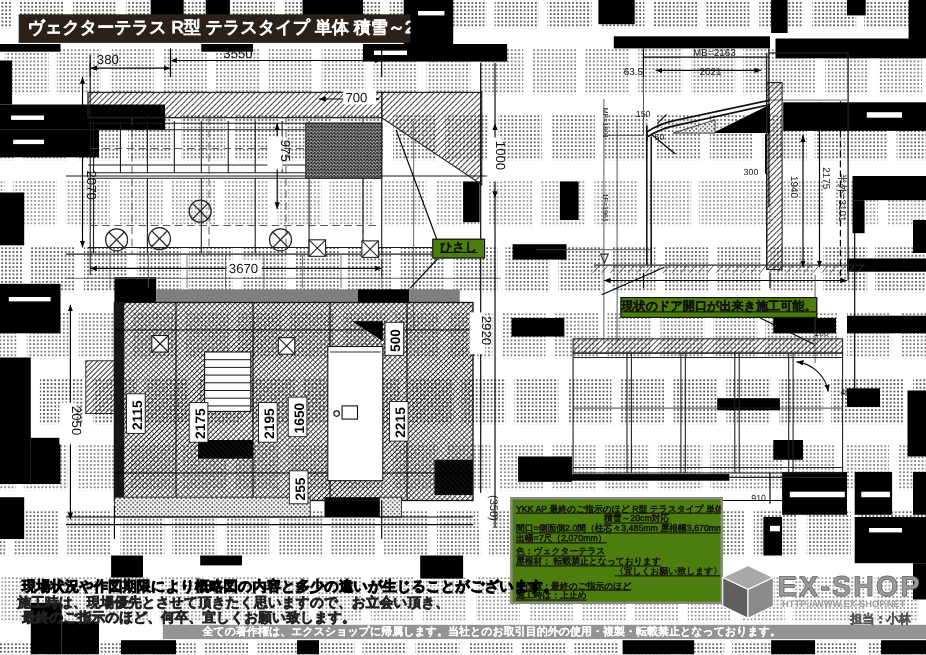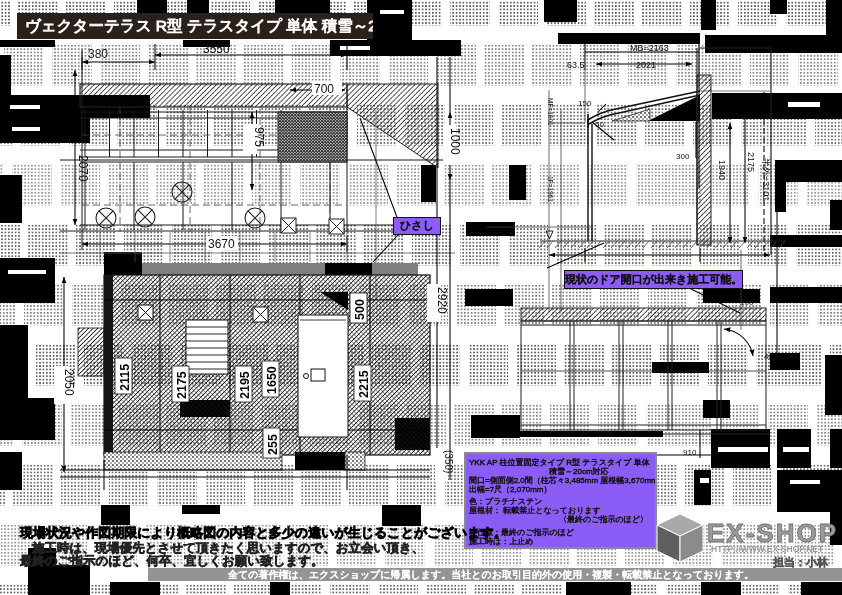--- a/index.html
+++ b/index.html
@@ -4,21 +4,21 @@
 <style>
 html,body{margin:0;padding:0;background:#fff;}
 body{width:842px;height:595px;position:relative;overflow:hidden;font-family:"Liberation Sans",sans-serif;}
 .abs{position:absolute;}
 .frag{position:absolute;background:#000;z-index:2;}
 .dotrow{position:absolute;z-index:1;height:42px;
 background-image:radial-gradient(#555 0.65px,transparent 0.8px);
 background-size:3.4px 3.4px;
 -webkit-mask-image:repeating-linear-gradient(90deg,#000 0 40px,transparent 40px 48px);
 mask-image:repeating-linear-gradient(90deg,#000 0 40px,transparent 40px 48px);}
-.wbox{position:absolute;background:#8b5cf6;z-index:4;}
+.wbox{position:absolute;background:#4d7c0f;z-index:4;text-decoration:underline;}
 svg.draw{position:absolute;left:0;top:0;z-index:3;}
 </style>
 </head>
 <body>
 
 <div class="dotrow" style="left:0;top:-16px;width:842px;opacity:0.95;background-position:-30px 0;-webkit-mask-position:-30px 0;mask-position:-30px 0"></div>
 <div class="dotrow" style="left:0;top:44px;width:842px;opacity:0.7;background-position:-140px 0;-webkit-mask-position:-140px 0;mask-position:-140px 0"></div>
 <div class="dotrow" style="left:0;top:104px;width:842px;opacity:0.85;background-position:-75px 0;-webkit-mask-position:-75px 0;mask-position:-75px 0"></div>
 <div class="dotrow" style="left:0;top:164px;width:842px;opacity:0.6;background-position:-180px 0;-webkit-mask-position:-180px 0;mask-position:-180px 0"></div>
 <div class="dotrow" style="left:0;top:224px;width:842px;opacity:0.9;background-position:-20px 0;-webkit-mask-position:-20px 0;mask-position:-20px 0"></div>
@@ -498,38 +498,38 @@
 <text x="683" y="455" fill="#111" font-size="8px">910</text>
 </svg>
 
 <div class="abs" style="left:17px;top:13px;width:356px;height:26px;background:#2a211b;z-index:5;color:#fff;font-size:15.5px;line-height:26px;padding-left:8px;box-sizing:border-box;-webkit-text-stroke:0.9px currentColor;letter-spacing:0;overflow:hidden;white-space:nowrap">ヴェクターテラス R型 テラスタイプ 単体  積雪～20cm対応</div>
 
 <div class="wbox" style="left:393px;top:217px;width:46px;height:16px;border:1px solid #111;font-size:11px;line-height:15px;text-align:center;color:#111;-webkit-text-stroke:0.7px currentColor;">ひさし</div>
 
 <div class="wbox" style="left:564px;top:270px;width:177px;height:17px;border:1px solid #111;font-size:11px;line-height:16px;text-align:center;color:#111;-webkit-text-stroke:0.8px currentColor;white-space:nowrap">現状のドア開口が出来き施工可能。</div>
 
 <div class="wbox" style="left:464px;top:452px;width:193px;height:97px;border:2px solid #8a8a8a;font-size:8px;color:#111;-webkit-text-stroke:0.4px currentColor;box-sizing:border-box;overflow:hidden;white-space:nowrap;padding:3px 0 0 3px">
-<div style="height:9px">YKK AP 柱位置固定タイプ R型 テラスタイプ 単体</div>
+<div style="height:9px">YKK AP 最終のご指示のほど R型 テラスタイプ 単体</div>
 <div style="height:9px;padding-left:80px">積雪～20cm対応</div>
 <div style="height:9px">間口=側面側2.0間（柱芯々3,485mm 屋根幅3,670mm）</div>
 <div style="height:9px">出幅=7尺（2,070mm）</div>
 <div style="height:3px"></div>
-<div style="height:9px">色：プラチナステン</div>
+<div style="height:9px">色：ヴェクターテラス</div>
 <div style="height:9px">屋根材： 転載禁止となっております</div>
-<div style="height:9px;padding-left:90px">〈最終のご指示のほど〉</div>
+<div style="height:9px;padding-left:90px">〈宜しくお願い致します〉</div>
 <div style="height:4px"></div>
 <div style="height:9px">柱仕様：最終のご指示のほど</div>
 <div style="height:9px">施工時は：上止め</div>
 </div>
 
 <div class="abs" style="left:20px;top:524px;z-index:5;font-size:13px;color:#000;-webkit-text-stroke:1.4px currentColor;letter-spacing:0;white-space:nowrap">現場状況や作図期限により概略図の内容と多少の違いが生じることがございます。</div>
-<div class="abs" style="left:32px;top:540px;z-index:5;font-size:12.5px;color:#222;-webkit-text-stroke:1.2px currentColor;white-space:nowrap">施工時は、現場優先とさせて頂きたく思いますので、お立会い頂き、</div>
+<div class="abs" style="left:16px;top:540px;z-index:5;font-size:12.5px;color:#222;-webkit-text-stroke:1.2px currentColor;white-space:nowrap">施工時は、現場優先とさせて頂きたく思いますので、お立会い頂き、</div>
 <div class="abs" style="left:20px;top:553px;z-index:5;font-size:12.5px;color:#222;-webkit-text-stroke:1.2px currentColor;white-space:nowrap">最終のご指示のほど、何卒、宜しくお願い致します。</div>
 
-<div class="abs" style="left:148px;top:568px;width:694px;height:13px;background:#949494;z-index:5;color:#fff;font-size:10px;line-height:13px;-webkit-text-stroke:0.6px currentColor;white-space:nowrap;padding-left:80px;box-sizing:border-box">全ての著作権は、エクスショップに帰属します。当社とのお取引目的外の使用・複製・転載禁止となっております。</div>
+<div class="abs" style="left:148px;top:568px;width:694px;height:13px;background:#949494;z-index:5;color:#fff;font-size:10px;line-height:13px;-webkit-text-stroke:0.6px currentColor;white-space:nowrap;padding-left:36px;box-sizing:border-box">全ての著作権は、エクスショップに帰属します。当社とのお取引目的外の使用・複製・転載禁止となっております。</div>
 
 <div class="abs" style="left:655px;top:510px;z-index:5">
 <svg width="187" height="60" viewBox="0 0 187 60">
 
 <g>
 <polygon points="25,4 48,15 25,26 2,15" fill="#a9a9a9" stroke="#fff" stroke-width="1"></polygon>
 <polygon points="2,15 25,26 25,52 2,41" fill="#5f5f5f" stroke="#fff" stroke-width="1"></polygon>
 <polygon points="48,15 25,26 25,52 48,41" fill="#8b8b8b" stroke="#fff" stroke-width="1"></polygon>
 </g>
 <text x="52" y="32" font-family="Liberation Sans" font-size="26px" font-weight="bold" fill="#9b9b9b" stroke="#6e6e6e" stroke-width="0.8" letter-spacing="2">EX-SHOP</text>

